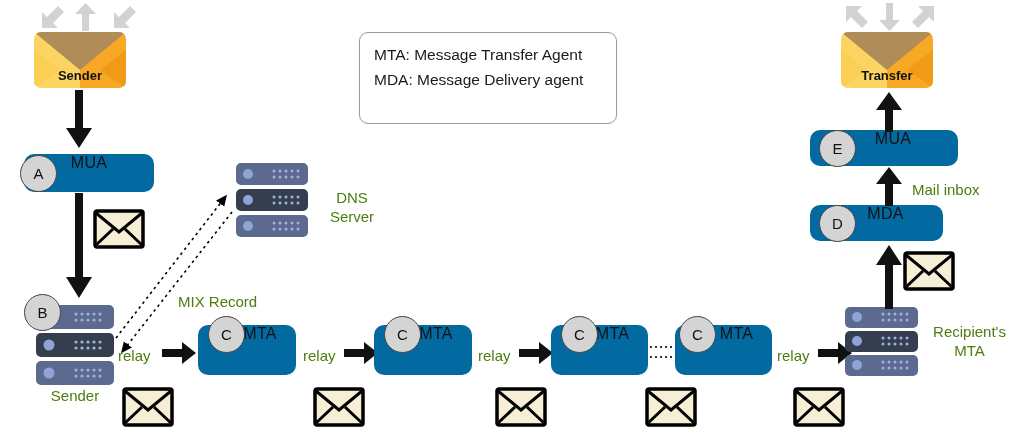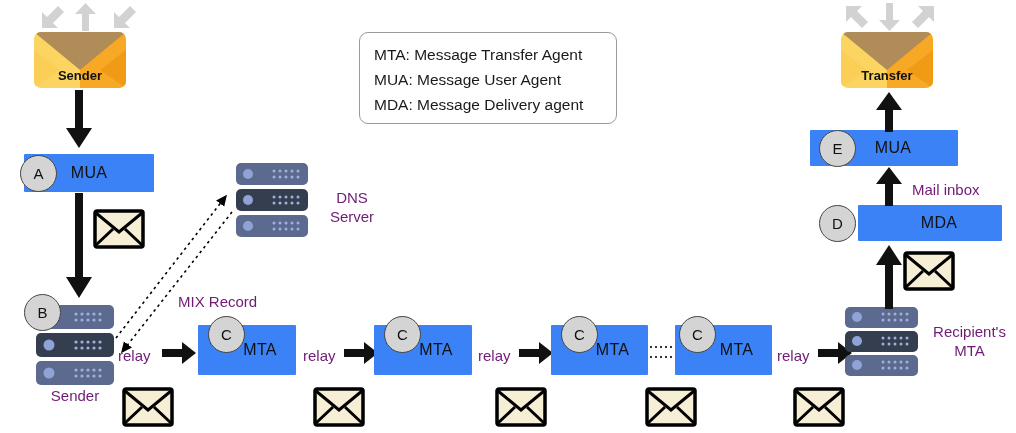--- a/index.html
+++ b/index.html
@@ -28,24 +28,23 @@
   }
   .legend-line {
     font-size: 15.5px;
     line-height: 25px;
     color: #1a1a1a;
     white-space: nowrap;
   }
 
   
   .pill {
-    background: #3b82f6;
-    border-radius: 1px;
+    background: #0369a1;
+    border-radius: 10px;
     display: flex;
-    align-items: center;
     justify-content: center;
   }
   .pill-label {
     font-size: 16px;
     color: #111;
     letter-spacing: 0.3px;
   }
   .badge {
     position: absolute;
     width: 37px; height: 37px;
@@ -68,21 +67,21 @@
     text-align: center;
     font-size: 13px;
     font-weight: bold;
     color: #111;
     pointer-events: none;
   }
 
   
   .tlabel {
     font-size: 15px;
-    color: #701a75;
+    color: #4d7c0f;
     white-space: nowrap;
     line-height: 19px;
   }
   .tlabel.center { text-align: center; }
 
   
   svg { overflow: visible; display:block; }
 </style>
 </head>
 <body>
@@ -417,21 +416,21 @@
     </svg>
   </div>
   <div class="abs" style="left:903px; top:251px;">
     <svg class="mail" width="52" height="40" viewBox="0 0 52 40">
       <rect x="2" y="2" width="48" height="36" rx="2" fill="#f7eed6" stroke="#000" stroke-width="3.5"></rect>
       <path d="M3 4 L26 23 L49 4" fill="none" stroke="#000" stroke-width="3"></path>
       <path d="M3 36 L20 20 M49 36 L32 20" fill="none" stroke="#000" stroke-width="3"></path>
     </svg>
   </div>
 
-  <div class="abs pill" style="left:858px; top:205px; width:144px; height:36px;">
+  <div class="abs pill" style="left:810px; top:205px; width:133px; height:36px;">
     <span class="pill-label" style="margin-left:18px;">MDA</span>
   </div>
   <div class="badge" style="left:819px; top:205px;">
     <span>D</span>
   </div>
 
   <div class="abs" style="left:872px; top:166px;">
     <svg width="34" height="40" viewBox="0 0 34 40">
       <path d="M13 40 L13 18 L4 18 L17 1 L30 18 L21 18 L21 40 Z" fill="#111"></path>
     </svg>
@@ -476,17 +475,16 @@
         <path d="M0 0 L92 0 L46 38 Z" fill="#b08d58"></path>
         <path d="M0 18 L26 38 L0 56 Z" fill="#fbce55"></path>
         <path d="M92 18 L66 38 L92 56 Z" fill="#f19a16"></path>
       </g>
     </svg>
     <div class="bigenv-label" style="top:36px;">Transfer</div>
   </div>
 
   <div class="abs legend">
     <div class="legend-line">MTA: Message Transfer Agent</div>
-    <div class="legend-line">MUA: Message User Agent</div>
     <div class="legend-line">MDA: Message Delivery agent</div>
   </div>
 
 </div>
 
 </body></html>

